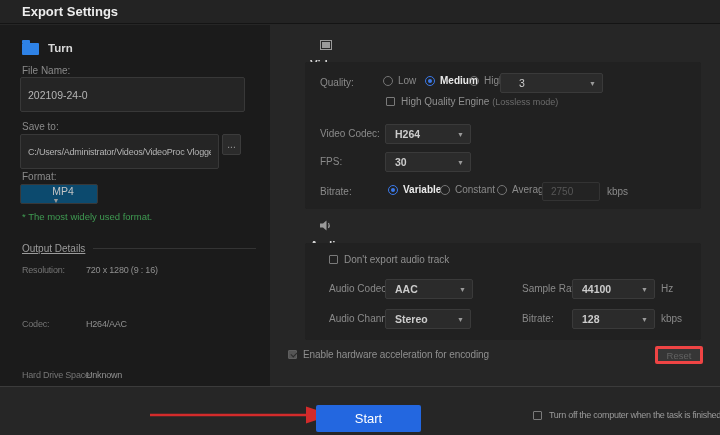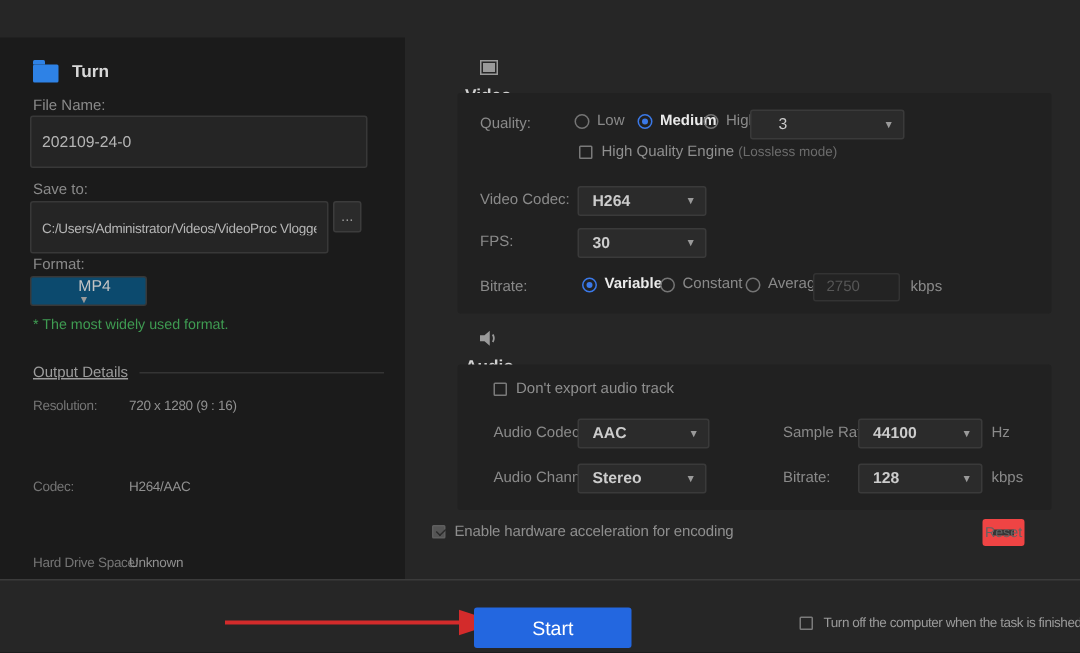--- a/index.html
+++ b/index.html
@@ -57,36 +57,39 @@
   .cbrow .cl { font-size:10px; color:#8f8f8f; white-space:nowrap; }
   .cbrow .cl .sub { font-size:9px; color:#6c6c6c; }
   .cb.disabled-checked { background:#555555; border-color:#5f5f5f; position:relative; }
   .cb.disabled-checked::after { content:""; position:absolute; left:1.5px; top:1px; width:5px; height:3px; border-left:1.5px solid #2b2b2b; border-bottom:1.5px solid #2b2b2b; transform:rotate(-45deg); }
 
   .dis-input { position:absolute; height:19px; background:#232323; border:1px solid #333333; border-radius:2px; font-size:10px; color:#575757; display:flex; align-items:center; padding-left:8px; }
   .unit { position:absolute; font-size:10px; color:#8a8a8a; }
 
   .hw-label { font-size:9.5px; letter-spacing:-0.1px; }
   .hw-link { position:absolute; left:33px; top:340px; font-size:9px; letter-spacing:-0.3px; color:#4a6fc0; text-decoration:underline; cursor:pointer; }
-  .reset-btn { position:absolute; left:385px; top:321px; width:28px; height:18px; background:#363636; border:7px solid #ef4444; border-radius:2px; color:#626262; font-size:9.5px; display:flex; align-items:center; justify-content:center; }
+  .reset-btn { position:absolute; left:385px; top:321px; width:48px; height:18px; background:#363636; border:3px solid #ef4444; border-radius:2px; color:#626262; font-size:9.5px; display:flex; align-items:center; justify-content:center; }
 
   
   .bottom-bar { position:absolute; left:0; top:386px; width:720px; height:49px; background:#262626; border-top:1px solid #3b3b3b; }
   .start-btn { position:absolute; left:316px; top:18px; width:105px; height:27px; background:#2367e0; border:none; border-radius:2px; color:#ffffff; font-family:"Liberation Sans", sans-serif; font-size:13px; cursor:pointer; }
   .arrow-svg { position:absolute; left:148px; top:17px; }
   .turnoff { position:absolute; left:533px; top:23px; display:flex; align-items:center; gap:7px; cursor:pointer; }
   .turnoff .cl { font-size:9px; letter-spacing:-0.3px; color:#9a9a9a; white-space:nowrap; }
 
   .icon-svg { display:block; }
 </style>
 </head>
 <body>
 
 <div class="window">
 
+  <div class="titlebar">
+    <span class="title">Export Settings</span>
+  </div>
 
   <div class="left-panel">
 
     <div class="basic-header">
       <span class="folder-icon"></span>
       <span class="hdr-label">Turn</span>
     </div>
 
     <div class="fld-label" style="top:40px;">File Name:</div>
     <input class="text-input" style="top: 52px; width: 225px;" value="202109-24-0">

